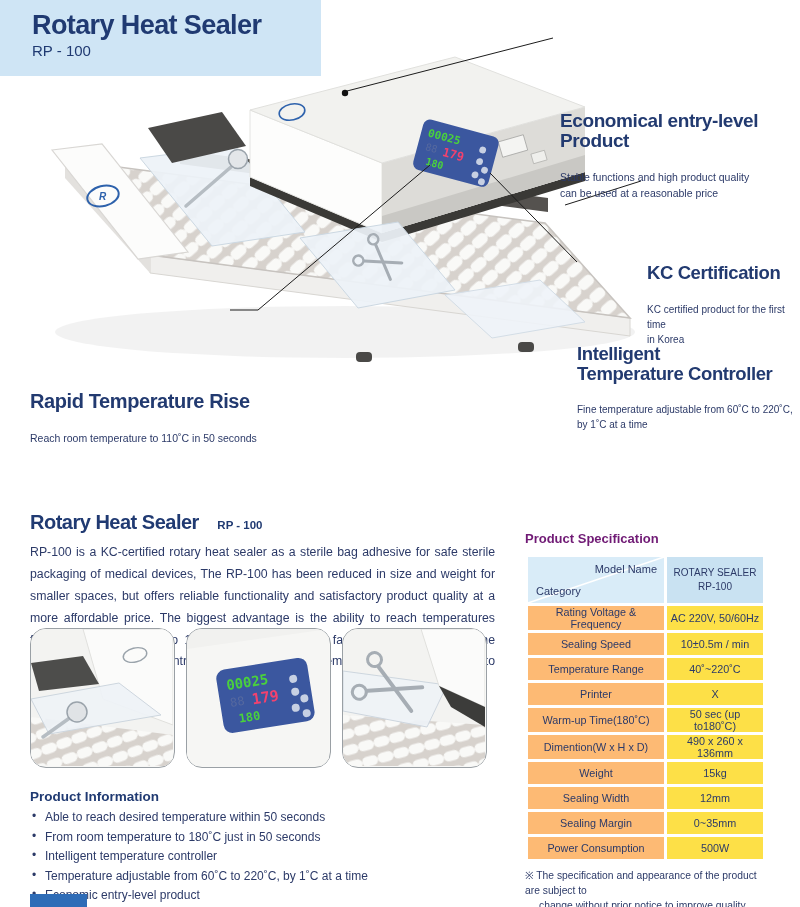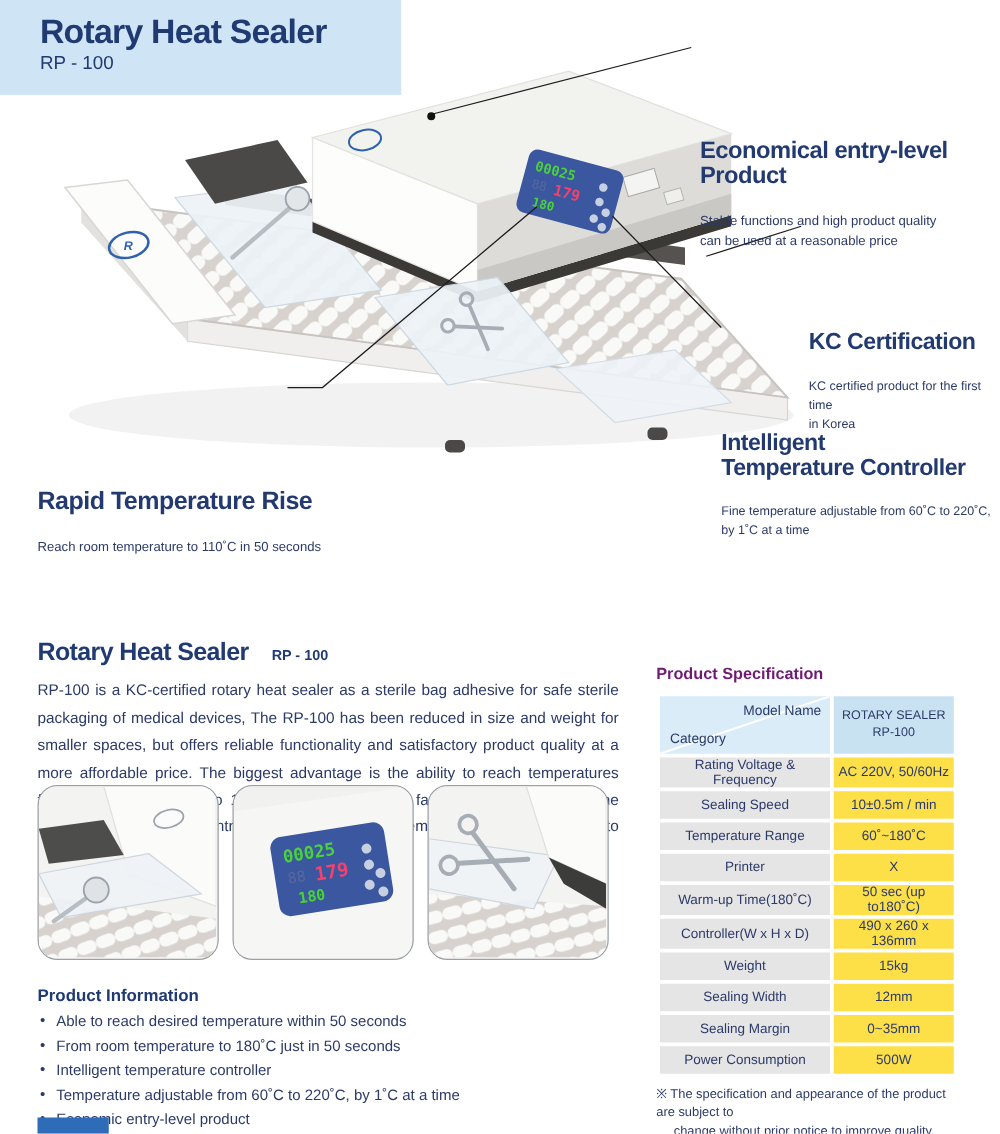--- a/index.html
+++ b/index.html
@@ -43,21 +43,21 @@
   .pinfo-title { font-size:13.5px; font-weight:bold; color:#203a72; }
   .pinfo ul { list-style:none; margin-top:6px; }
   .pinfo li { font-size:12px; color:#2c3a68; margin-bottom:5.5px; padding-left:15px; position:relative; }
   .pinfo li::before { content:"•"; position:absolute; left:2px; top:-1px; color:#2c3a68; }
 
   
   .spec { position:absolute; left:525px; top:531px; width:250px; }
   .spec-title { font-size:13px; font-weight:bold; color:#701a75; }
   table.spec-table { border-collapse:separate; border-spacing:3px; margin-top:8px; width:241px; }
   .spec-table td { font-size:10.8px; color:#2c3a68; text-align:center; vertical-align:middle; height:22px; padding:0 3px; }
-  .spec-table td.lbl { background:#e5e5e5; width:136px; }
+  .spec-table td.lbl { background:#fdba74; width:136px; }
   .spec-table td.val { background:#fde047; width:96px; }
   .spec-table td.diag { background:#d9ecf8; height:46px; position:relative;
      background-image:linear-gradient(to bottom right, rgba(0,0,0,0) calc(50% - 1.3px), #ffffff calc(50% - 0.3px), #ffffff calc(50% + 0.3px), rgba(0,0,0,0) calc(50% + 1.3px)); }
   .spec-table td.mhdr { background:#c9e2f2; height:46px; font-size:10px; line-height:1.45; }
   .diag .t-lab { position:absolute; right:7px; top:6px; font-size:11px;padding-left:47px; }
   .diag .b-lab { position:absolute; left:8px; bottom:6px; font-size:11px; }
   .footnote { margin-top:7px; font-size:10.3px; color:#2c3a68; line-height:1.45; width:248px; }
   .footnote .fn2 { padding-left:14px; }
 
   .brand-block { position:absolute; left:30px; top:894px; width:57px; height:13px; background:#2e6cb7; }
@@ -281,32 +281,32 @@
     <tr>
           <td class="lbl">Rating Voltage &amp; Frequency</td>
           <td class="val">AC 220V, 50/60Hz</td>
         </tr>
     <tr>
           <td class="lbl">Sealing Speed</td>
           <td class="val">10±0.5m / min</td>
         </tr>
     <tr>
           <td class="lbl">Temperature Range</td>
-          <td class="val">60˚~180˚C</td>
+          <td class="val">40˚~220˚C</td>
         </tr>
     <tr>
           <td class="lbl">Printer</td>
           <td class="val">X</td>
         </tr>
     <tr>
           <td class="lbl">Warm-up Time(180˚C)</td>
           <td class="val">50 sec (up to180˚C)</td>
         </tr>
     <tr>
-          <td class="lbl">Controller(W x H x D)</td>
+          <td class="lbl">Dimention(W x H x D)</td>
           <td class="val">490 x 260 x 136mm</td>
         </tr>
     <tr>
           <td class="lbl">Weight</td>
           <td class="val">15kg</td>
         </tr>
     <tr>
           <td class="lbl">Sealing Width</td>
           <td class="val">12mm</td>
         </tr>

